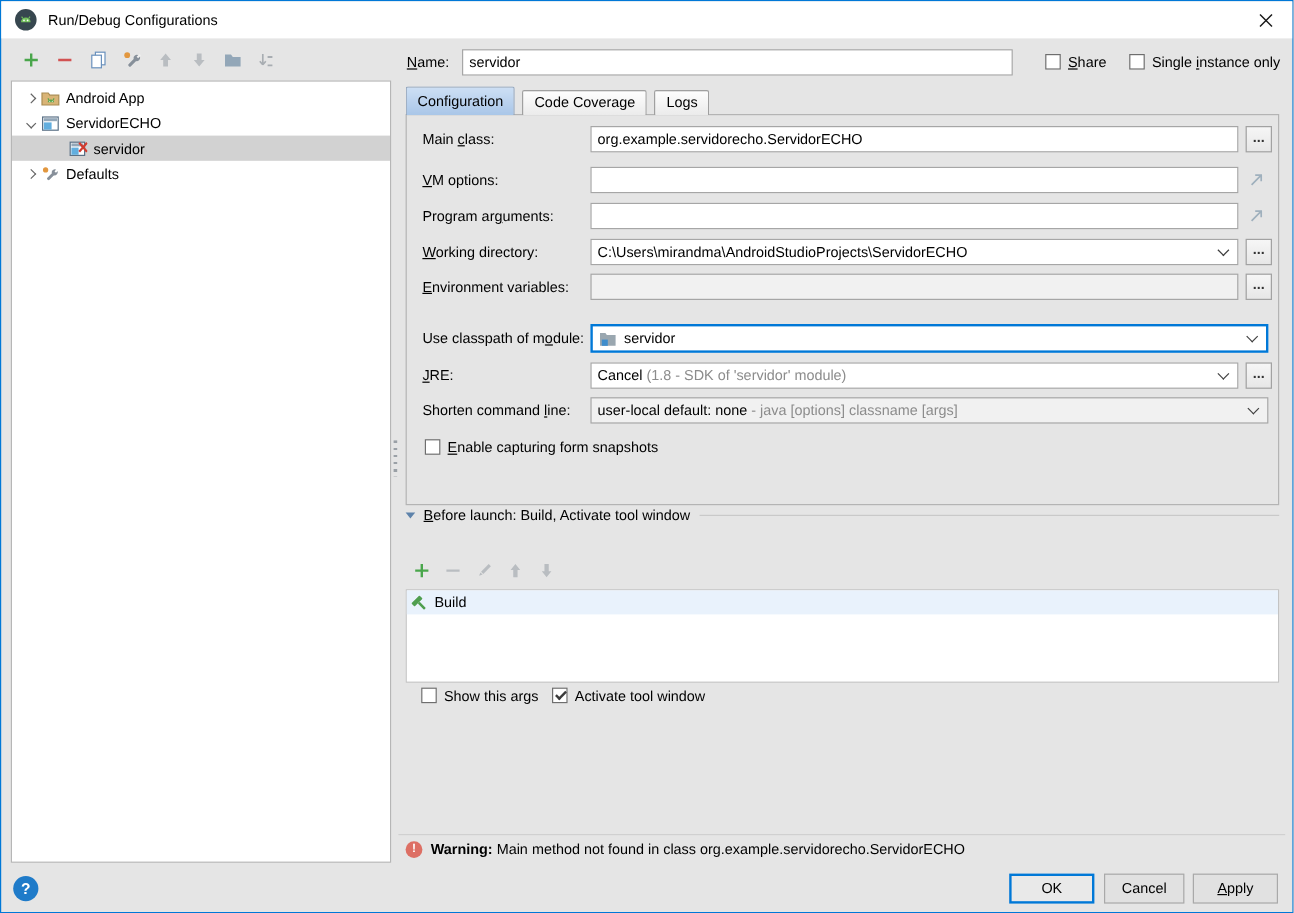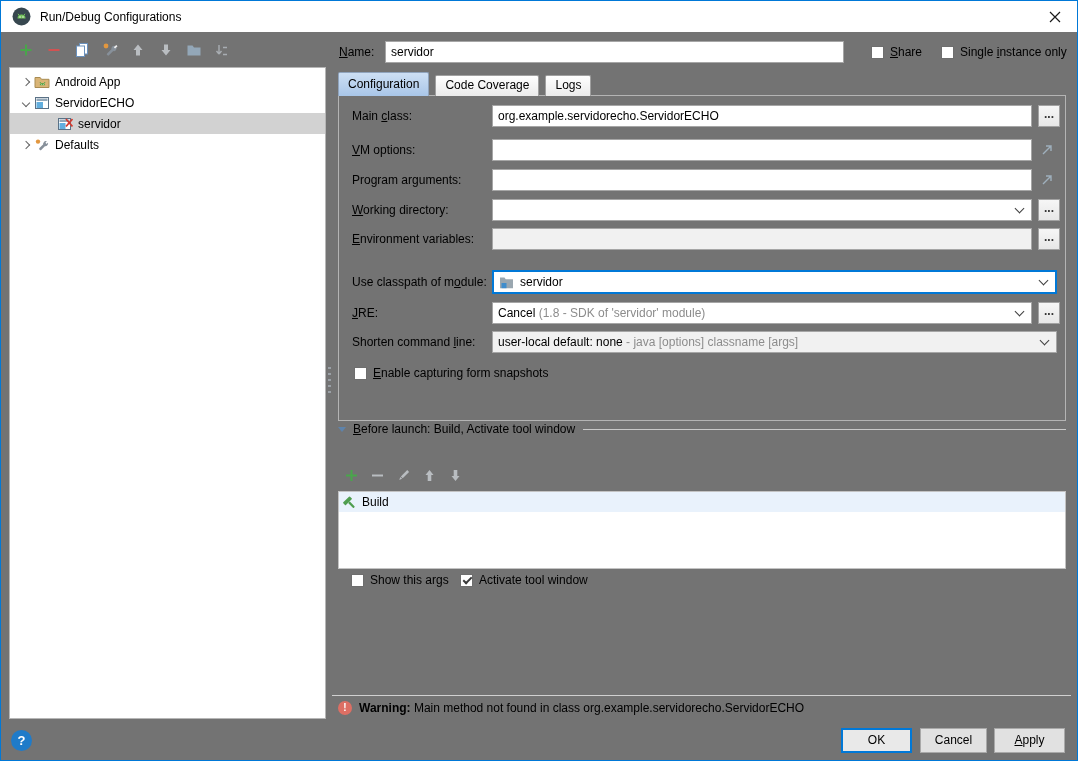--- a/index.html
+++ b/index.html
@@ -1,18 +1,18 @@
 <!DOCTYPE html>
 <html><head>
 <meta charset="utf-8">
 <style>
   *{box-sizing:border-box;margin:0;padding:0}
   html,body{background:#c8c8c8}
   body{font-family:"Liberation Sans",sans-serif}
-  #window{position:relative;width:1078px;height:761px;background:#737373;border:1px solid #0078d7;overflow:hidden;font-size:12px;color:#000}
+  #window{position:relative;width:1078px;height:761px;background:#e5e5e5;border:1px solid #0078d7;overflow:hidden;font-size:12px;color:#000}
 
   
   .titlebar{position:absolute;left:0;top:0;right:0;height:31px;background:#fff;display:flex;align-items:center;padding-left:11px;gap:9px}
   .close-btn{position:absolute;right:0;top:0;width:45px;height:31px;display:flex;align-items:center;justify-content:center;cursor:pointer}
 
   
   .lt-toolbar{position:absolute;left:17px;top:41px;display:flex;gap:12px;align-items:center}
   .tbi{width:16px;height:16px;display:inline-flex;align-items:center;justify-content:center}
 
   
@@ -24,21 +24,21 @@
   .tchev.right{transform:rotate(-45deg)}
   .tchev.down{transform:rotate(45deg)}
   .trow.child{padding-left:47px;font-weight:normal}
   .trow.selected{background:#d2d2d2}
 
   .splitter{position:absolute;left:327px;top:366px;width:3px;height:30px;background:repeating-linear-gradient(to bottom,#9aa0a6 0 2px,transparent 2px 6px);cursor:col-resize}
 
   
   .name-label{position:absolute;left:338px;top:40px;height:22px;line-height:22px}
   .name-input{position:absolute;left:384px;top:40px;width:459px;height:22px;border:1px solid #a6a6a6;background:#fff;padding:0 5px;font:12px "Liberation Sans",sans-serif;color:#000}
-  .cbgroup{display:flex;align-items:flex-end;gap:6px}
+  .cbgroup{display:flex;align-items:flex-start;gap:6px}
   .cb{width:13px;height:13px;border:1px solid #6e6e6e;background:#fff;position:relative;flex:none}
   .cb.checked::after{content:"";position:absolute;left:2px;top:2px;width:7px;height:3px;border-left:2px solid #3b3b3b;border-bottom:2px solid #3b3b3b;transform:rotate(-45deg)}
   .share-group{position:absolute;left:870px;top:44px}
   .single-group{position:absolute;left:940px;top:44px}
 
   
   .tabs{position:absolute;left:337px;top:71px;height:24px;display:flex;align-items:flex-end;z-index:2}
   .tab{height:21px;line-height:19px;padding:0 9px;border:1px solid #a0a0a0;border-bottom:none;border-radius:2px 2px 0 0;background:linear-gradient(#fefefe,#ebebeb);margin-right:6px;cursor:pointer}
   .tab.selected{height:24px;line-height:22px;background:linear-gradient(#cddff4,#a9c6e8);border-color:#8fa8c4;border-color:#90a4bd}
   .tabpanel{position:absolute;left:337px;top:94px;width:728px;height:326px;border:1px solid #b4b4b4;z-index:1}
@@ -232,20 +232,21 @@
         </svg></span>
 
     <span class="flabel" style="top:73px">Program ar<u>g</u>uments:</span>
     <div class="ffield" style="top:73px"></div>
     <span class="expand-ic" style="top:77px"><svg width="14" height="14">
           <path d="M3 11L11 3M6 3h5v5" stroke="#9fb0bd" stroke-width="1.4" fill="none"></path>
         </svg></span>
 
     <span class="flabel" style="top:103px"><u>W</u>orking directory:</span>
     <div class="ffield combo" style="top:103px">
+      <span>C:\Users\mirandma\AndroidStudioProjects\ServidorECHO</span>
       <span class="cchev"></span>
     </div>
     <div class="fbtn" style="top:103px">...</div>
 
     <span class="flabel" style="top:132px"><u>E</u>nvironment variables:</span>
     <div class="ffield grayfield" style="top:132px"></div>
     <div class="fbtn" style="top:132px">...</div>
 
     <span class="flabel" style="top:175px">Use classpath of m<u>o</u>dule:</span>
     <div class="focused-combo" style="top:174px">

